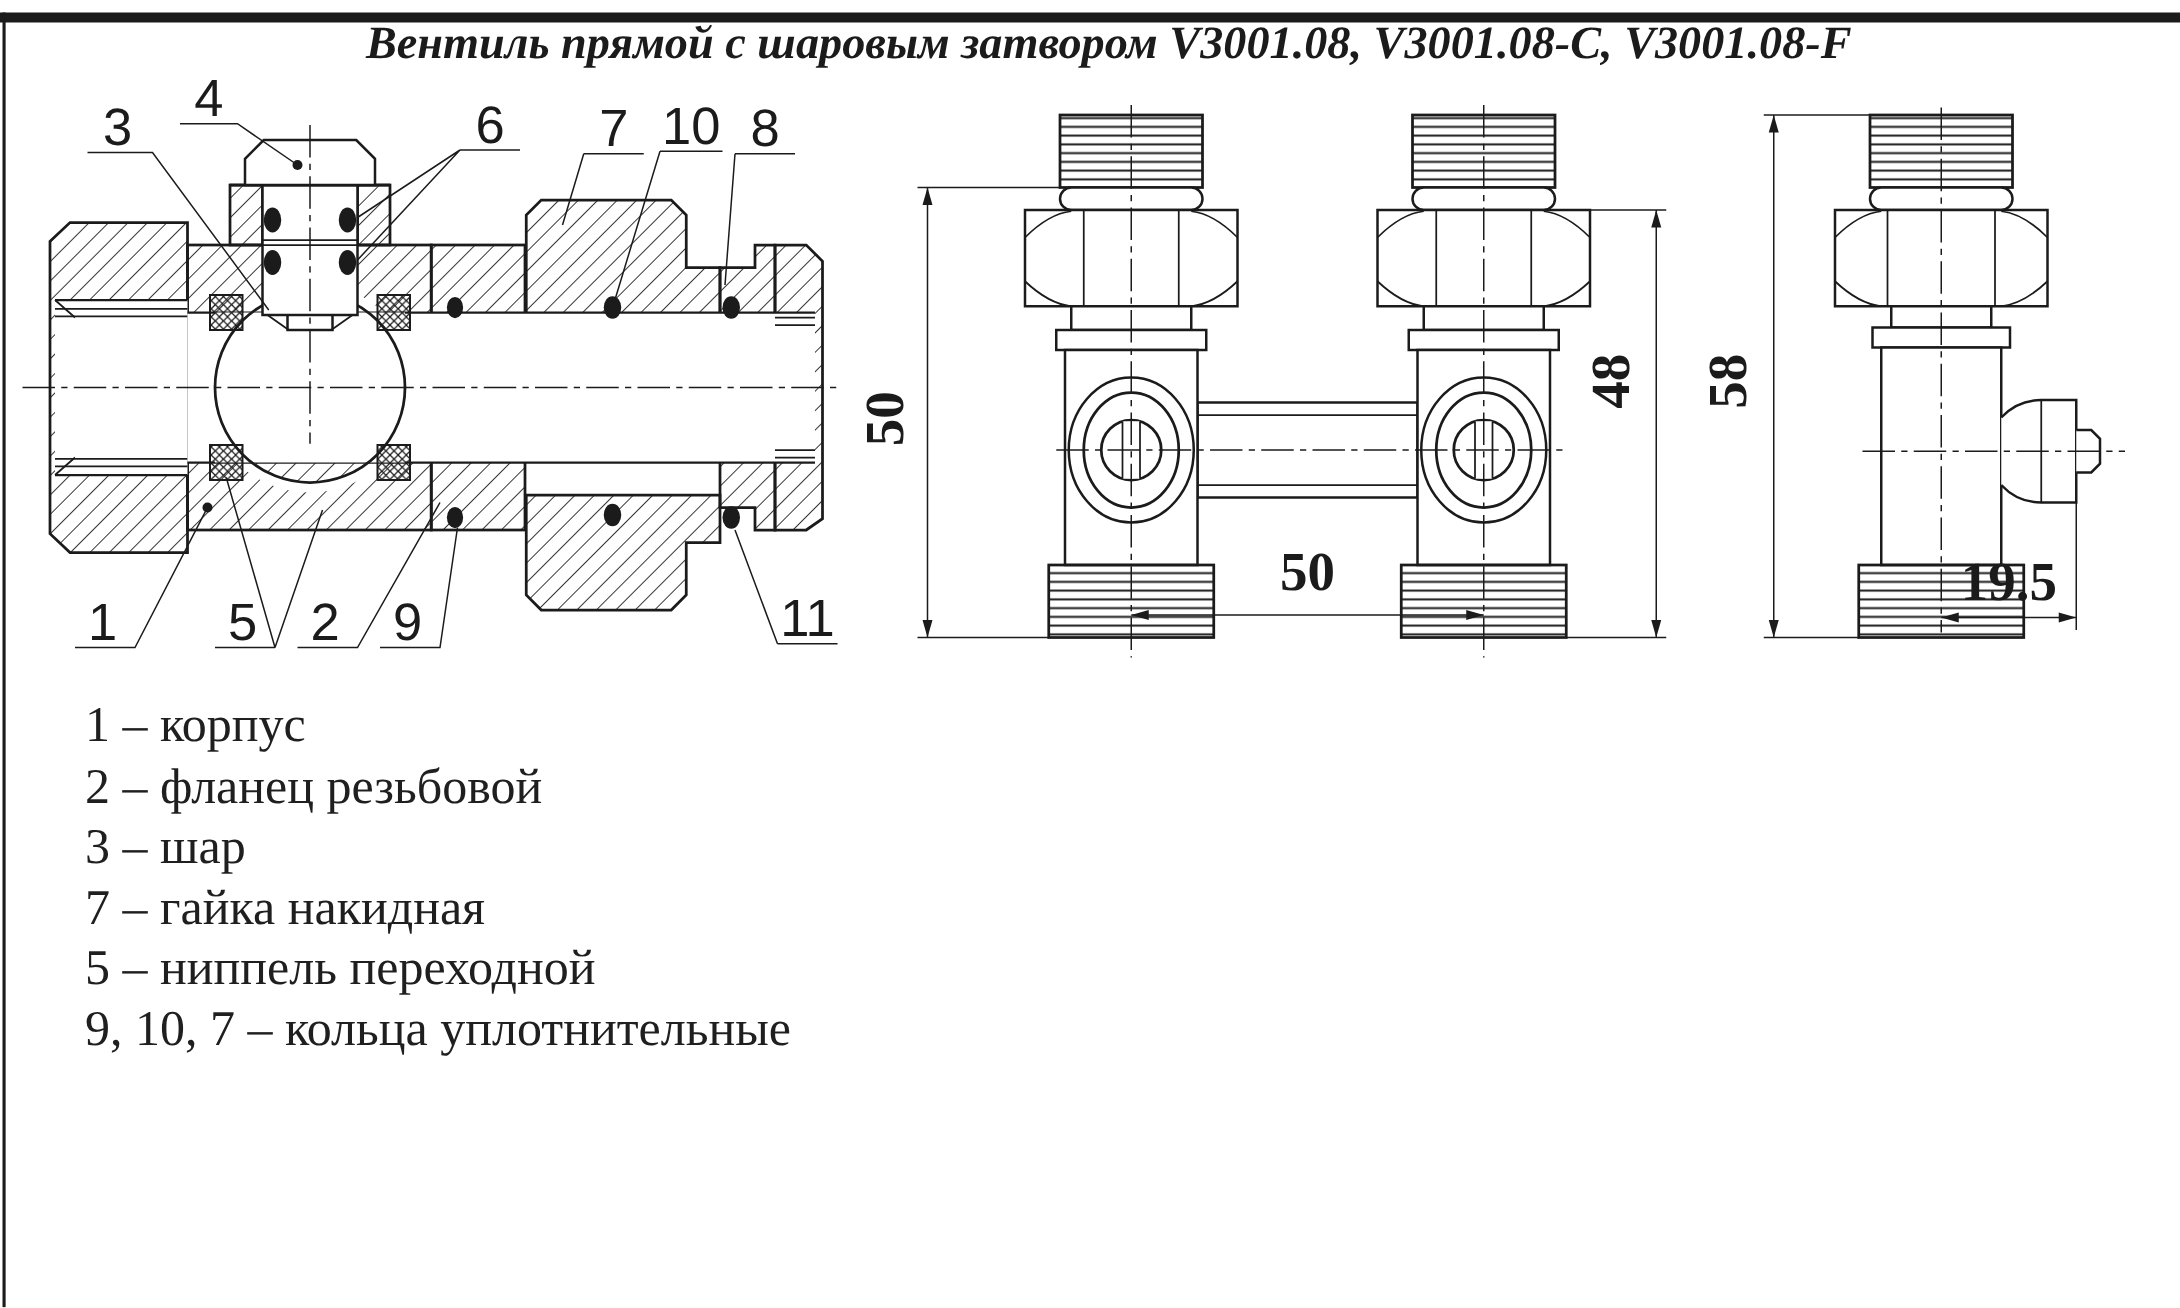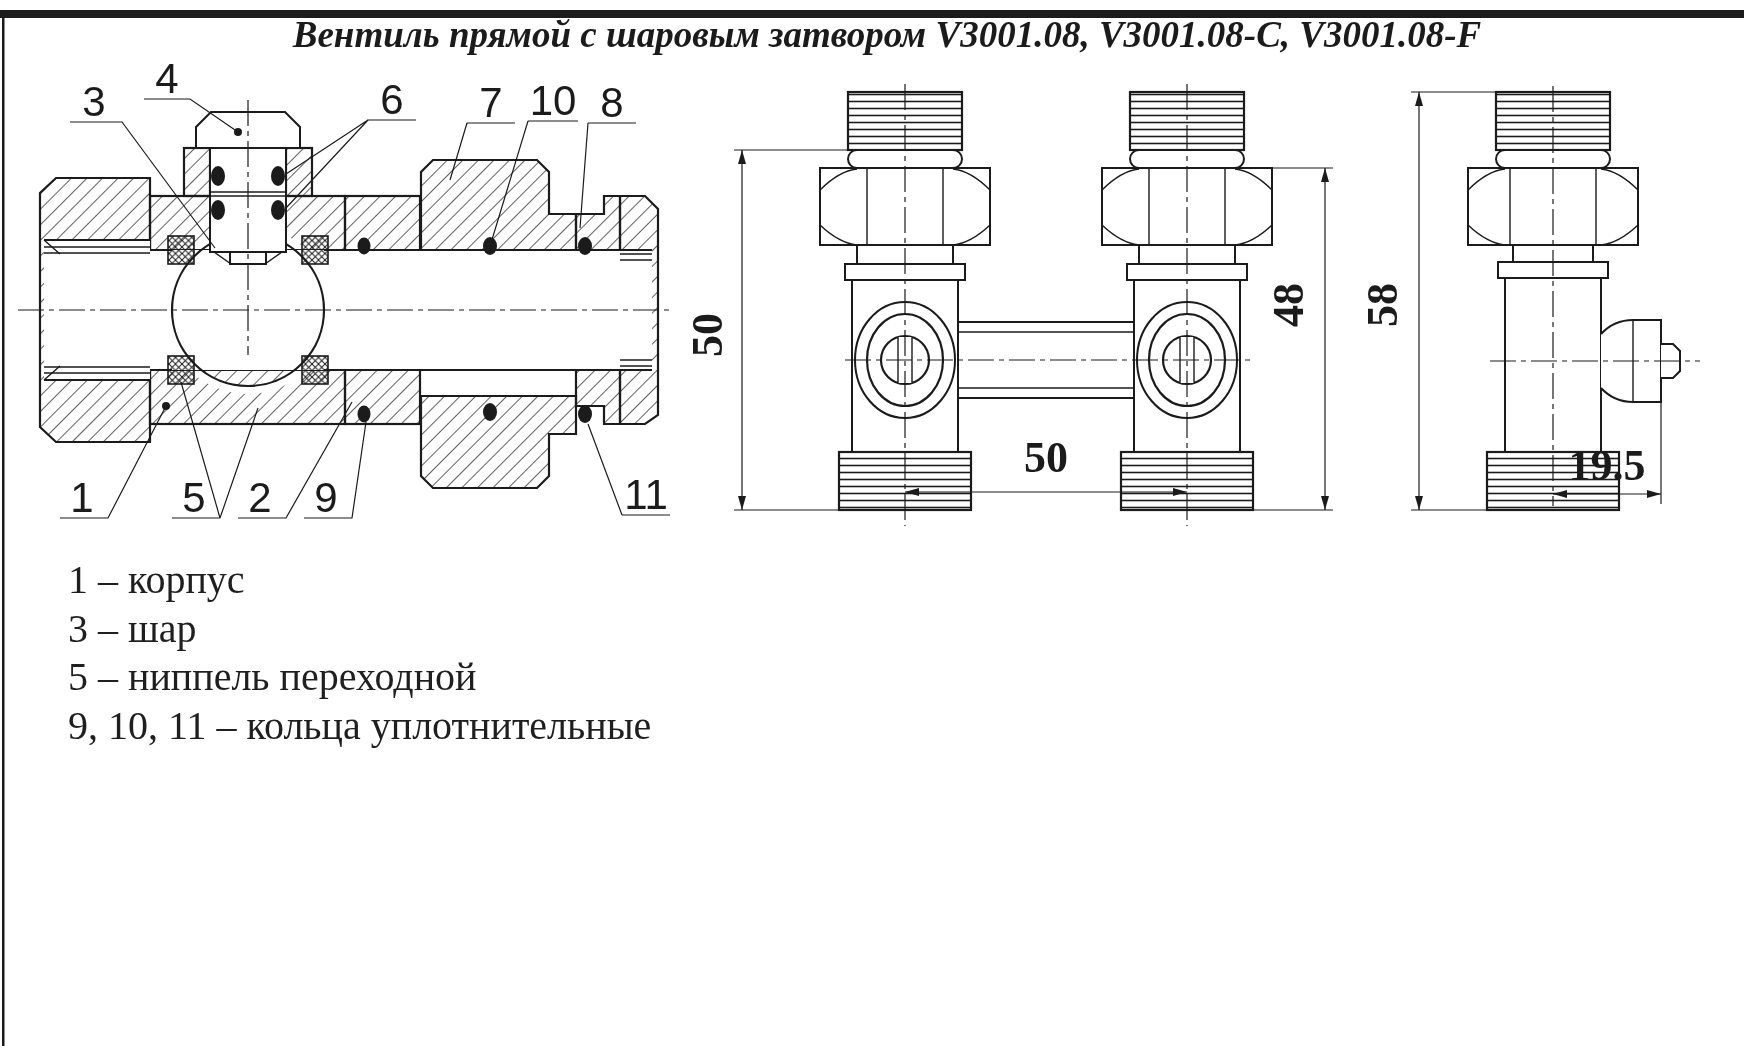--- a/index.html
+++ b/index.html
@@ -26,23 +26,25 @@
 </style>
 </head>
 <body>
 
 <div class="page">
 
   <div class="title">Вентиль прямой с шаровым затвором V3001.08, V3001.08-C, V3001.08-F</div>
 
   <div class="legend">
       <div class="legend-row">1 – корпус</div>
+      <div class="legend-row">2 – фланец резьбовой</div>
       <div class="legend-row">3 – шар</div>
+      <div class="legend-row">7 – гайка накидная</div>
       <div class="legend-row">5 – ниппель переходной</div>
-      <div class="legend-row">9, 10, 11 – кольца уплотнительные</div>
+      <div class="legend-row">9, 10, 7 – кольца уплотнительные</div>
     </div>
 
   <svg width="1744" height="1046" viewBox="0 0 1744 1046">
     <defs>
       <pattern id="hatch" width="11" height="11" patternUnits="userSpaceOnUse" patternTransform="rotate(45)">
         <line x1="0" y1="0" x2="0" y2="11" stroke="#1b1b1b" stroke-width="1.4"></line>
       </pattern>
       <pattern id="xh" width="6.5" height="6.5" patternUnits="userSpaceOnUse">
         <path d="M0,0 L6.5,6.5 M6.5,0 L0,6.5" stroke="#1b1b1b" stroke-width="1"></path>
       </pattern>

